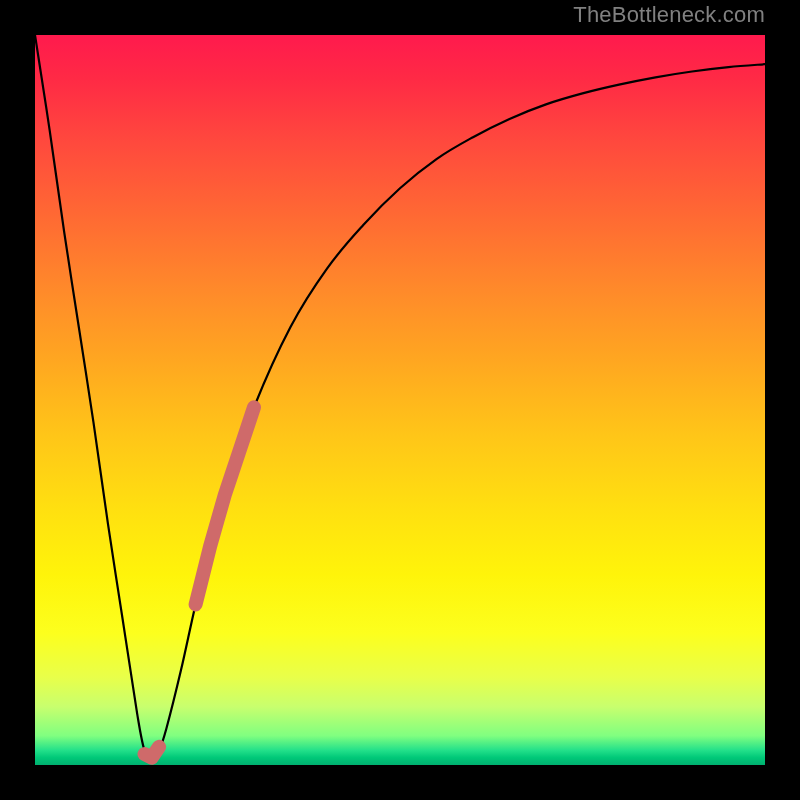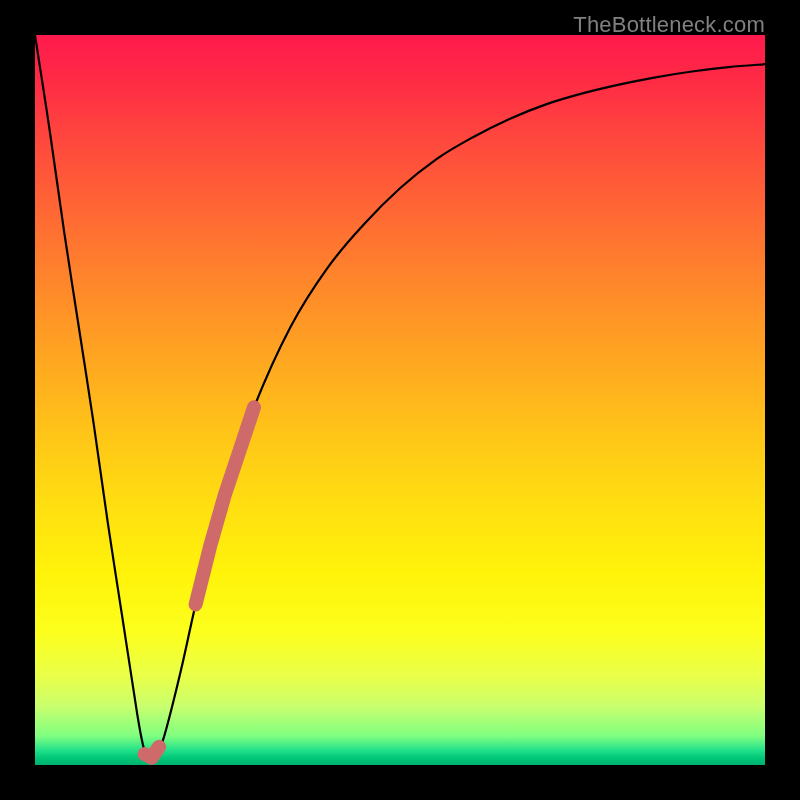--- a/index.html
+++ b/index.html
@@ -49,21 +49,21 @@
     );
   }
   svg.curve {
     position: absolute;
     inset: 0;
     width: 730px;
     height: 730px;
   }
   .watermark {
     position: absolute;
-    top: 12px;
+    top: 2px;
     right: 35px;
     color: #808080;
     font-size: 22px;
     letter-spacing: 0.2px;
     user-select: none;
   }
 </style>
 </head>
 <body>
 

